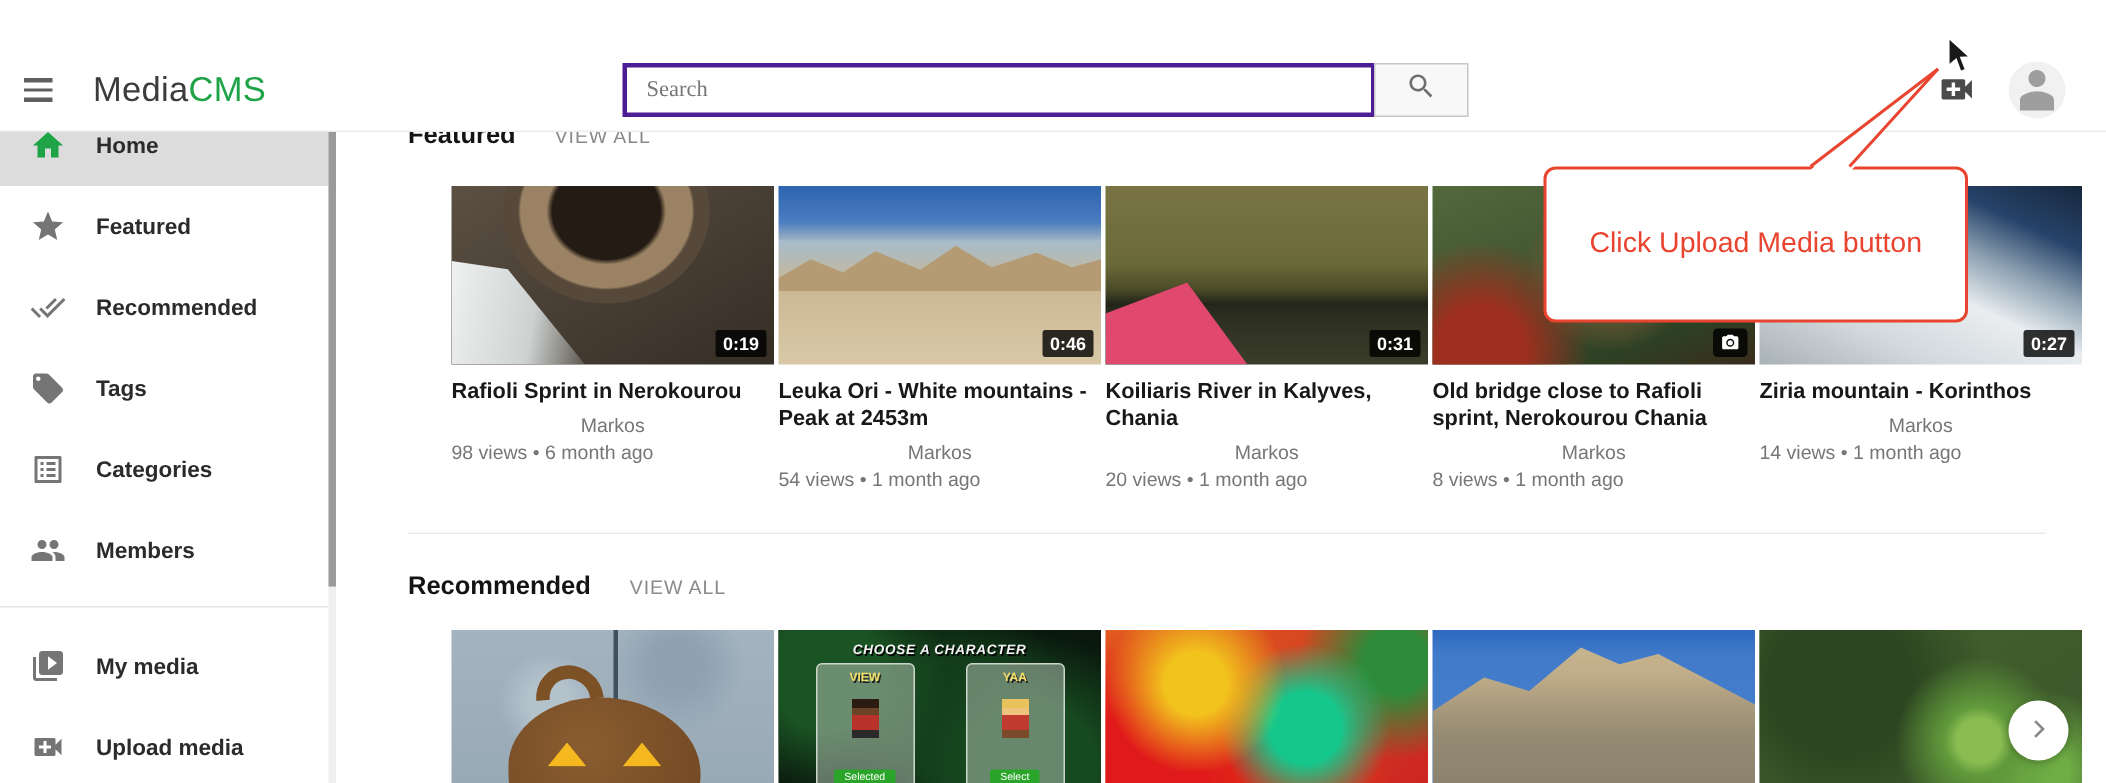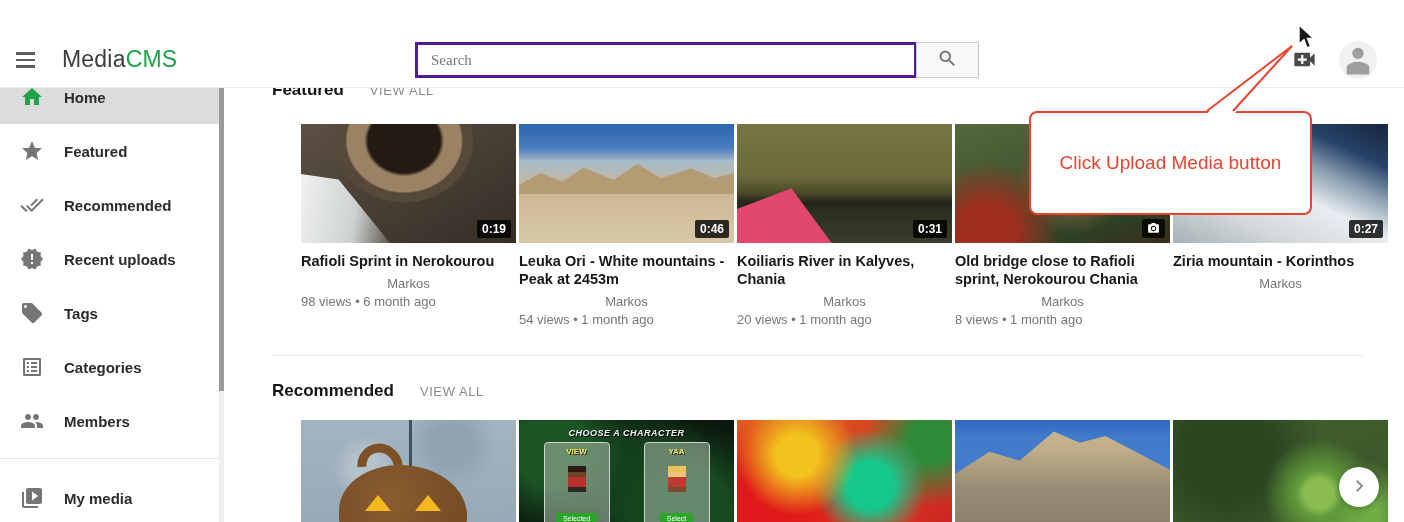--- a/index.html
+++ b/index.html
@@ -193,28 +193,20 @@
     <span class="ic">
         <svg width="24" height="24" viewBox="0 0 24 24">
           <path class="icon-gray" d="M18 7l-1.41-1.41-6.34 6.34 1.41 1.41L18 7zm4.24-1.41L11.66 16.17 7.48 12l-1.41 1.41L11.66 19l12-12-1.42-1.41zM.41 13.41 6 19l1.41-1.41L1.83 12 .41 13.41z"></path>
         </svg>
       </span>
     <span class="lbl">Recommended</span>
   </div>
   <div class="side-item">
     <span class="ic">
         <svg width="24" height="24" viewBox="0 0 24 24">
-          <path class="icon-gray" d="M23 12l-2.44-2.79.34-3.69-3.61-.82-1.89-3.2L12 2.96 8.6 1.5 6.71 4.69 3.1 5.5l.34 3.7L1 12l2.44 2.79-.34 3.7 3.61.82L8.6 22.5l3.4-1.47 3.4 1.46 1.89-3.19 3.61-.82-.34-3.69L23 12zm-10 5h-2v-2h2v2zm0-4h-2V7h2v6z"></path>
-        </svg>
-      </span>
-    <span class="lbl">Recent uploads</span>
-  </div>
-  <div class="side-item">
-    <span class="ic">
-        <svg width="24" height="24" viewBox="0 0 24 24">
           <path class="icon-gray" d="M21.41 11.58l-9-9C12.05 2.22 11.55 2 11 2H4c-1.1 0-2 .9-2 2v7c0 .55.22 1.05.59 1.42l9 9c.36.36.86.58 1.41.58.55 0 1.05-.22 1.41-.59l7-7c.37-.36.59-.86.59-1.41 0-.55-.23-1.06-.59-1.42zM5.5 7C4.67 7 4 6.33 4 5.5S4.67 4 5.5 4 7 4.67 7 5.5 6.33 7 5.5 7z"></path>
         </svg>
       </span>
     <span class="lbl">Tags</span>
   </div>
   <div class="side-item">
     <span class="ic">
         <svg width="24" height="24" viewBox="0 0 24 24">
           <path class="icon-gray" d="M11 7h6v2h-6zm0 4h6v2h-6zm0 4h6v2h-6zM7 7h2v2H7zm0 4h2v2H7zm0 4h2v2H7zM20.1 3H3.9c-.5 0-.9.4-.9.9v16.2c0 .4.4.9.9.9h16.2c.4 0 .9-.5.9-.9V3.9c0-.5-.5-.9-.9-.9zM19 19H5V5h14v14z"></path>
         </svg>
@@ -304,20 +296,21 @@
     <div class="card-title">Old bridge close to Rafioli sprint, Nerokourou Chania</div>
     <div class="card-author">Markos</div>
     <div class="card-meta">8 views • 1 month ago</div>
   </div>
   <div class="card">
     <div class="thumb t-snow">
       <span class="dur">0:27</span>
     </div>
     <div class="card-title">Ziria mountain - Korinthos</div>
     <div class="card-author">Markos</div>
+    <div class="card-meta">14 views • 1 month ago</div>
   </div>
 </div>
 
 <div class="divider"></div>
 
 <div class="section-head" style="left:272px; top:381px;">
   <span class="section-title">Recommended</span>
   <span class="view-all">VIEW ALL</span>
 </div>
 

